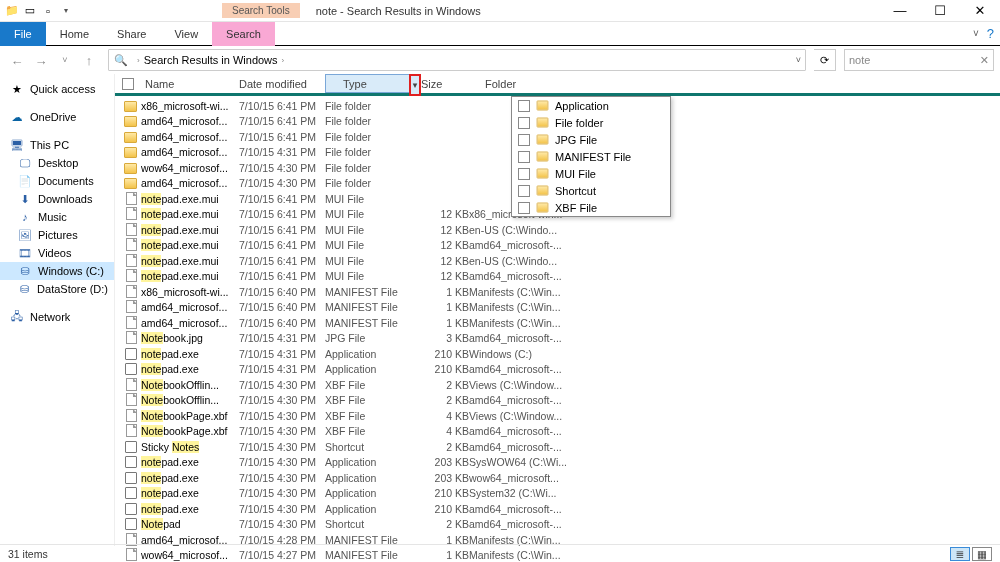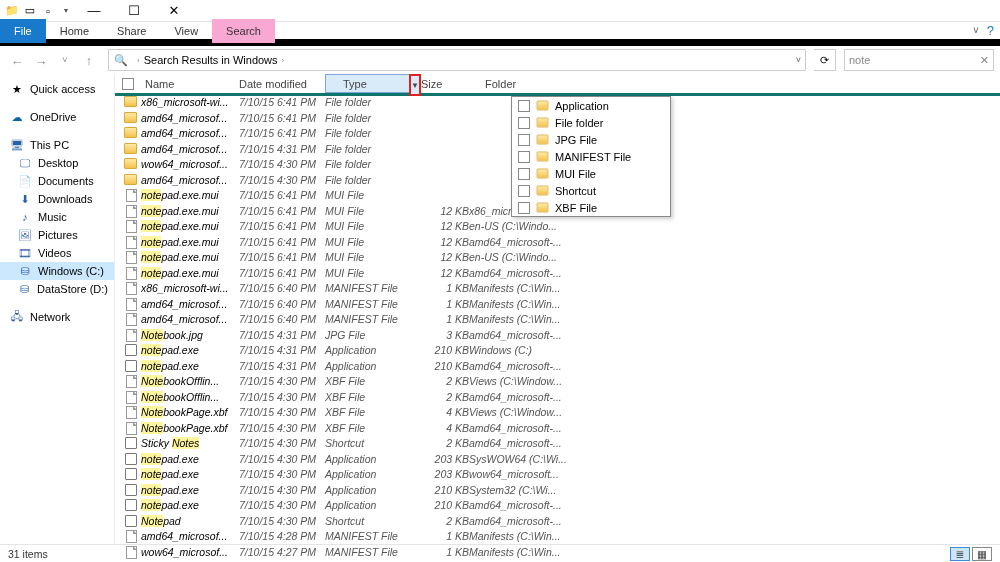--- a/index.html
+++ b/index.html
@@ -9,21 +9,21 @@
 .titlebar { height: 22px; background: #fff; display: flex; align-items: center; border-bottom: 1px solid #e5e5e5; }
 .qat { display: flex; align-items: center; padding-left: 4px; gap: 2px; }
 .qat-icon { width: 16px; height: 16px; display: inline-flex; align-items: center; justify-content: center; }
 .title-mid { flex: 1; display: flex; align-items: center; }
 .search-tools { background: #f8ceb4; padding: 2px 10px; font-size: 10px; color: #555; margin-left: 148px; }
 .window-title { padding-left: 16px; font-size: 11px; color: #333; }
 .win-controls { display: flex; }
 .win-btn { width: 40px; height: 22px; display: flex; align-items: center; justify-content: center; font-size: 13px; }
 
 
-.ribbon { height: 24px; background: #fff; display: flex; align-items: center; border-bottom: 7px solid #000000; position: relative; }
+.ribbon { height: 24px; background: #fff; display: flex; align-items: center; border-bottom: 1px solid #000000; position: relative; }
 .tab { padding: 0 14px; height: 24px; display: flex; align-items: center; font-size: 11px; color: #333; }
 .tab.file { background: #1979ca; color: #fff; }
 .tab.search { background: #f9a8d4; color: #333; }
 .ribbon-right { position: absolute; right: 6px; display: flex; gap: 8px; align-items: center; }
 .help-icon { color: #1979ca; font-size: 13px; }
 
 
 .navrow { height: 28px; display: flex; align-items: center; padding: 0 6px; gap: 8px; }
 .nav-arrows { display: flex; gap: 2px; align-items: center; }
 .nav-btn { width: 22px; height: 22px; display: flex; align-items: center; justify-content: center; color: #888; font-size: 13px; }
@@ -48,21 +48,21 @@
 .headerrow { height: 22px; border-bottom: 3px solid #0f766e; display: flex; align-items: center; font-size: 11px; color: #444; }
 .col-chk { width: 26px; display: flex; justify-content: center; }
 .col-name { width: 98px; padding-left: 4px; }
 .col-date { width: 86px; }
 .col-type { width: 84px; background: #d9ebf9; height: 100%; display: flex; align-items: center; padding-left: 17px; border: 1px solid #7aa7d8; border-right: none; position: relative; }
 .type-dd { width: 12px; height: 22px; display: flex; align-items: center; justify-content: center; border: 2px solid #e02020; position: absolute; right: -12px; top: -1px; background: #d9ebf9; }
 .col-size { width: 60px; text-align: left; padding-right: 8px; }
 .col-folder { width: 90px; padding-left: 4px; }
 
 .filelist { overflow: hidden; }
-.row { height: 15.5px; display: flex; align-items: flex-start; font-size: 10.5px; font-style: italic; }
+.row { height: 15.5px; display: flex; align-items: flex-end; font-size: 10.5px; }
 .c-ico { width: 26px; display: flex; justify-content: flex-end; padding-right: 4px; }
 .c-name { width: 98px; white-space: nowrap; overflow: hidden; text-overflow: ellipsis; }
 .c-date { width: 86px; color: #555; }
 .c-type { width: 96px; color: #555; }
 .c-size { width: 48px; text-align: right; padding-right: 0; color: #555; }
 .c-folder { flex: 1; color: #555; white-space: nowrap; overflow: hidden; text-overflow: ellipsis; max-width: 120px; }
 
 .folder-ico { width: 13px; height: 11px; background: linear-gradient(#ffe9a6, #f3c34a); border: 1px solid #d8a93b; border-radius: 1px; }
 .file-ico { width: 11px; height: 13px; background: #fff; border: 1px solid #999; position: relative; }
 .file-ico::after { content: ""; position: absolute; right: -1px; top: -1px; border: 2px solid transparent; border-left-color: #999; border-bottom-color: #999; }
@@ -85,20 +85,24 @@
 </style>
 </head>
 <body>
 
 <div class="titlebar">
   <div class="qat">
     <span class="qat-icon">📁</span>
     <span class="qat-icon">▭</span>
     <span class="qat-icon">▫</span>
     <span class="qat-icon" style="font-size:8px;color:#555;">▾</span>
+  </div>
+  <div class="title-mid">
+    <div class="search-tools">Search Tools</div>
+    <div class="window-title">note - Search Results in Windows</div>
   </div>
   <div class="win-controls">
     <div class="win-btn">—</div>
     <div class="win-btn">☐</div>
     <div class="win-btn">✕</div>
   </div>
 </div>
 
 <div class="ribbon">
   <div class="tab file">File</div>

